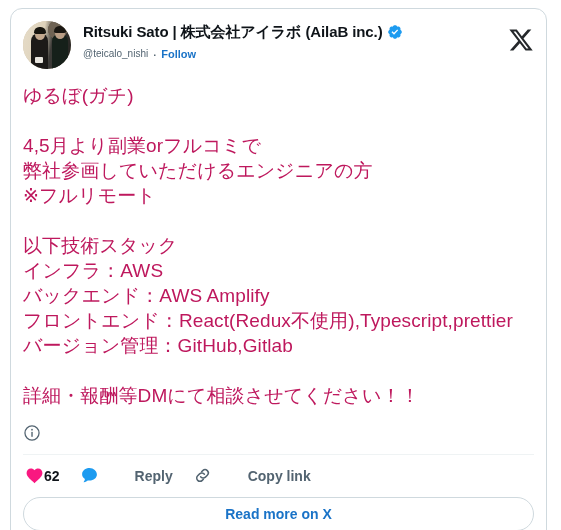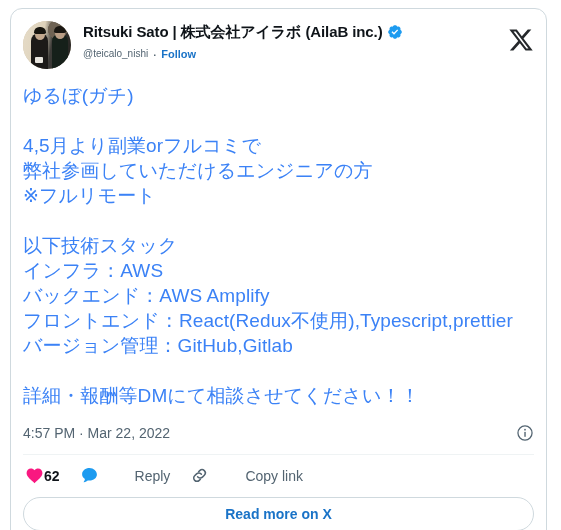--- a/index.html
+++ b/index.html
@@ -153,21 +153,21 @@
     top: 6px;
     width: 26px;
     height: 26px;
   }
 
   
   .tw-body {
     margin-top: 14px;
     font-size: 19px;
     line-height: 25px;
-    color: #3b82f6;
+    color: #be185d;
     letter-spacing: 0.1px;
     white-space: pre-wrap;
     word-break: break-word;
   }
 
   
   .tw-meta {
     display: flex;
     align-items: center;
     justify-content: space-between;
@@ -191,21 +191,21 @@
   }
   .action {
     display: flex;
     align-items: center;
     gap: 0;
     cursor: pointer;
   }
   .action .act-icon { width: 19px; height: 19px; display: block; }
   .action .act-label {
     font-size: 14px;
-    font-weight: normal;
+    font-weight: bold;
     color: #536471;
     line-height: 18px;
     padding-left: 36px;
   }
   .like-count {
     font-size: 14px;
     font-weight: bold;
     color: #0f1419;
     line-height: 18px;
   }
@@ -278,21 +278,20 @@
 
 以下技術スタック
 インフラ：AWS
 バックエンド：AWS Amplify
 フロントエンド：React(Redux不使用),Typescript,prettier
 バージョン管理：GitHub,Gitlab
 
 詳細・報酬等DMにて相談させてください！！</div>
 
   <div class="tw-meta">
-    <span class="timestamp">4:57 PM · Mar 22, 2022</span>
     <span class="info-icon">
       <svg viewBox="0 0 24 24" width="18" height="18" aria-hidden="true">
         <circle cx="12" cy="12" r="9.4" fill="none" stroke="#536471" stroke-width="1.7"></circle>
         <circle cx="12" cy="7.6" r="1.15" fill="#536471"></circle>
         <rect x="11.1" y="10.3" width="1.85" height="7" rx="0.9" fill="#536471"></rect>
       </svg>
     </span>
   </div>
 
   <div class="tw-actions">

